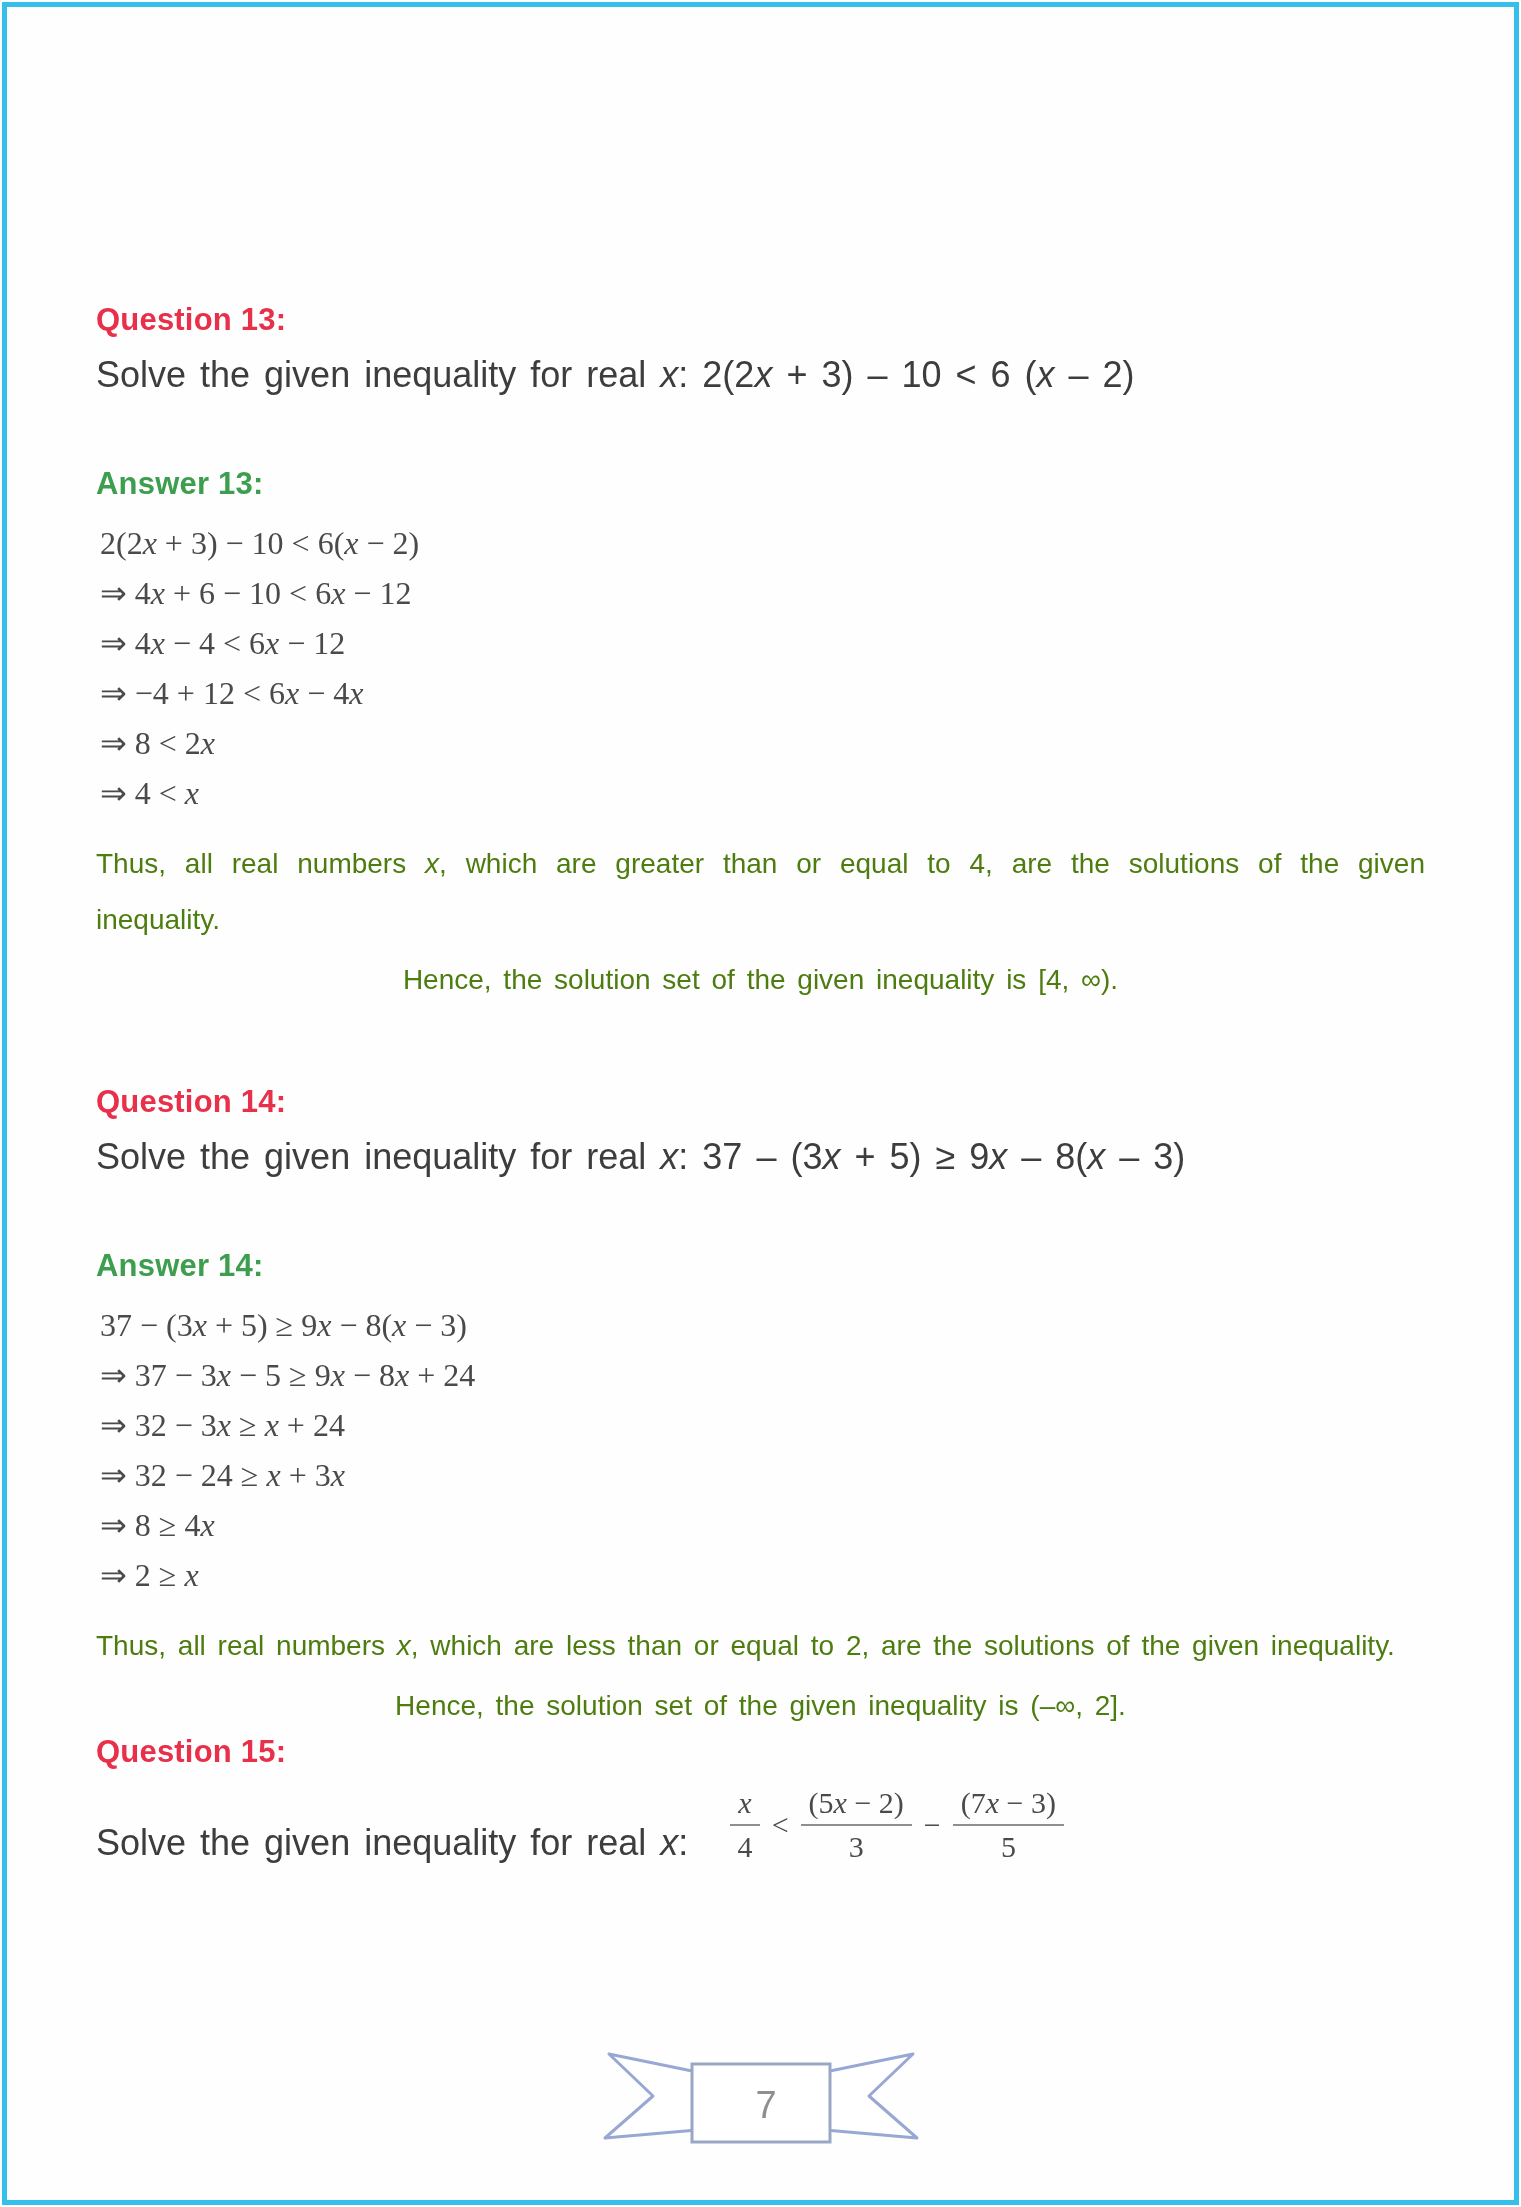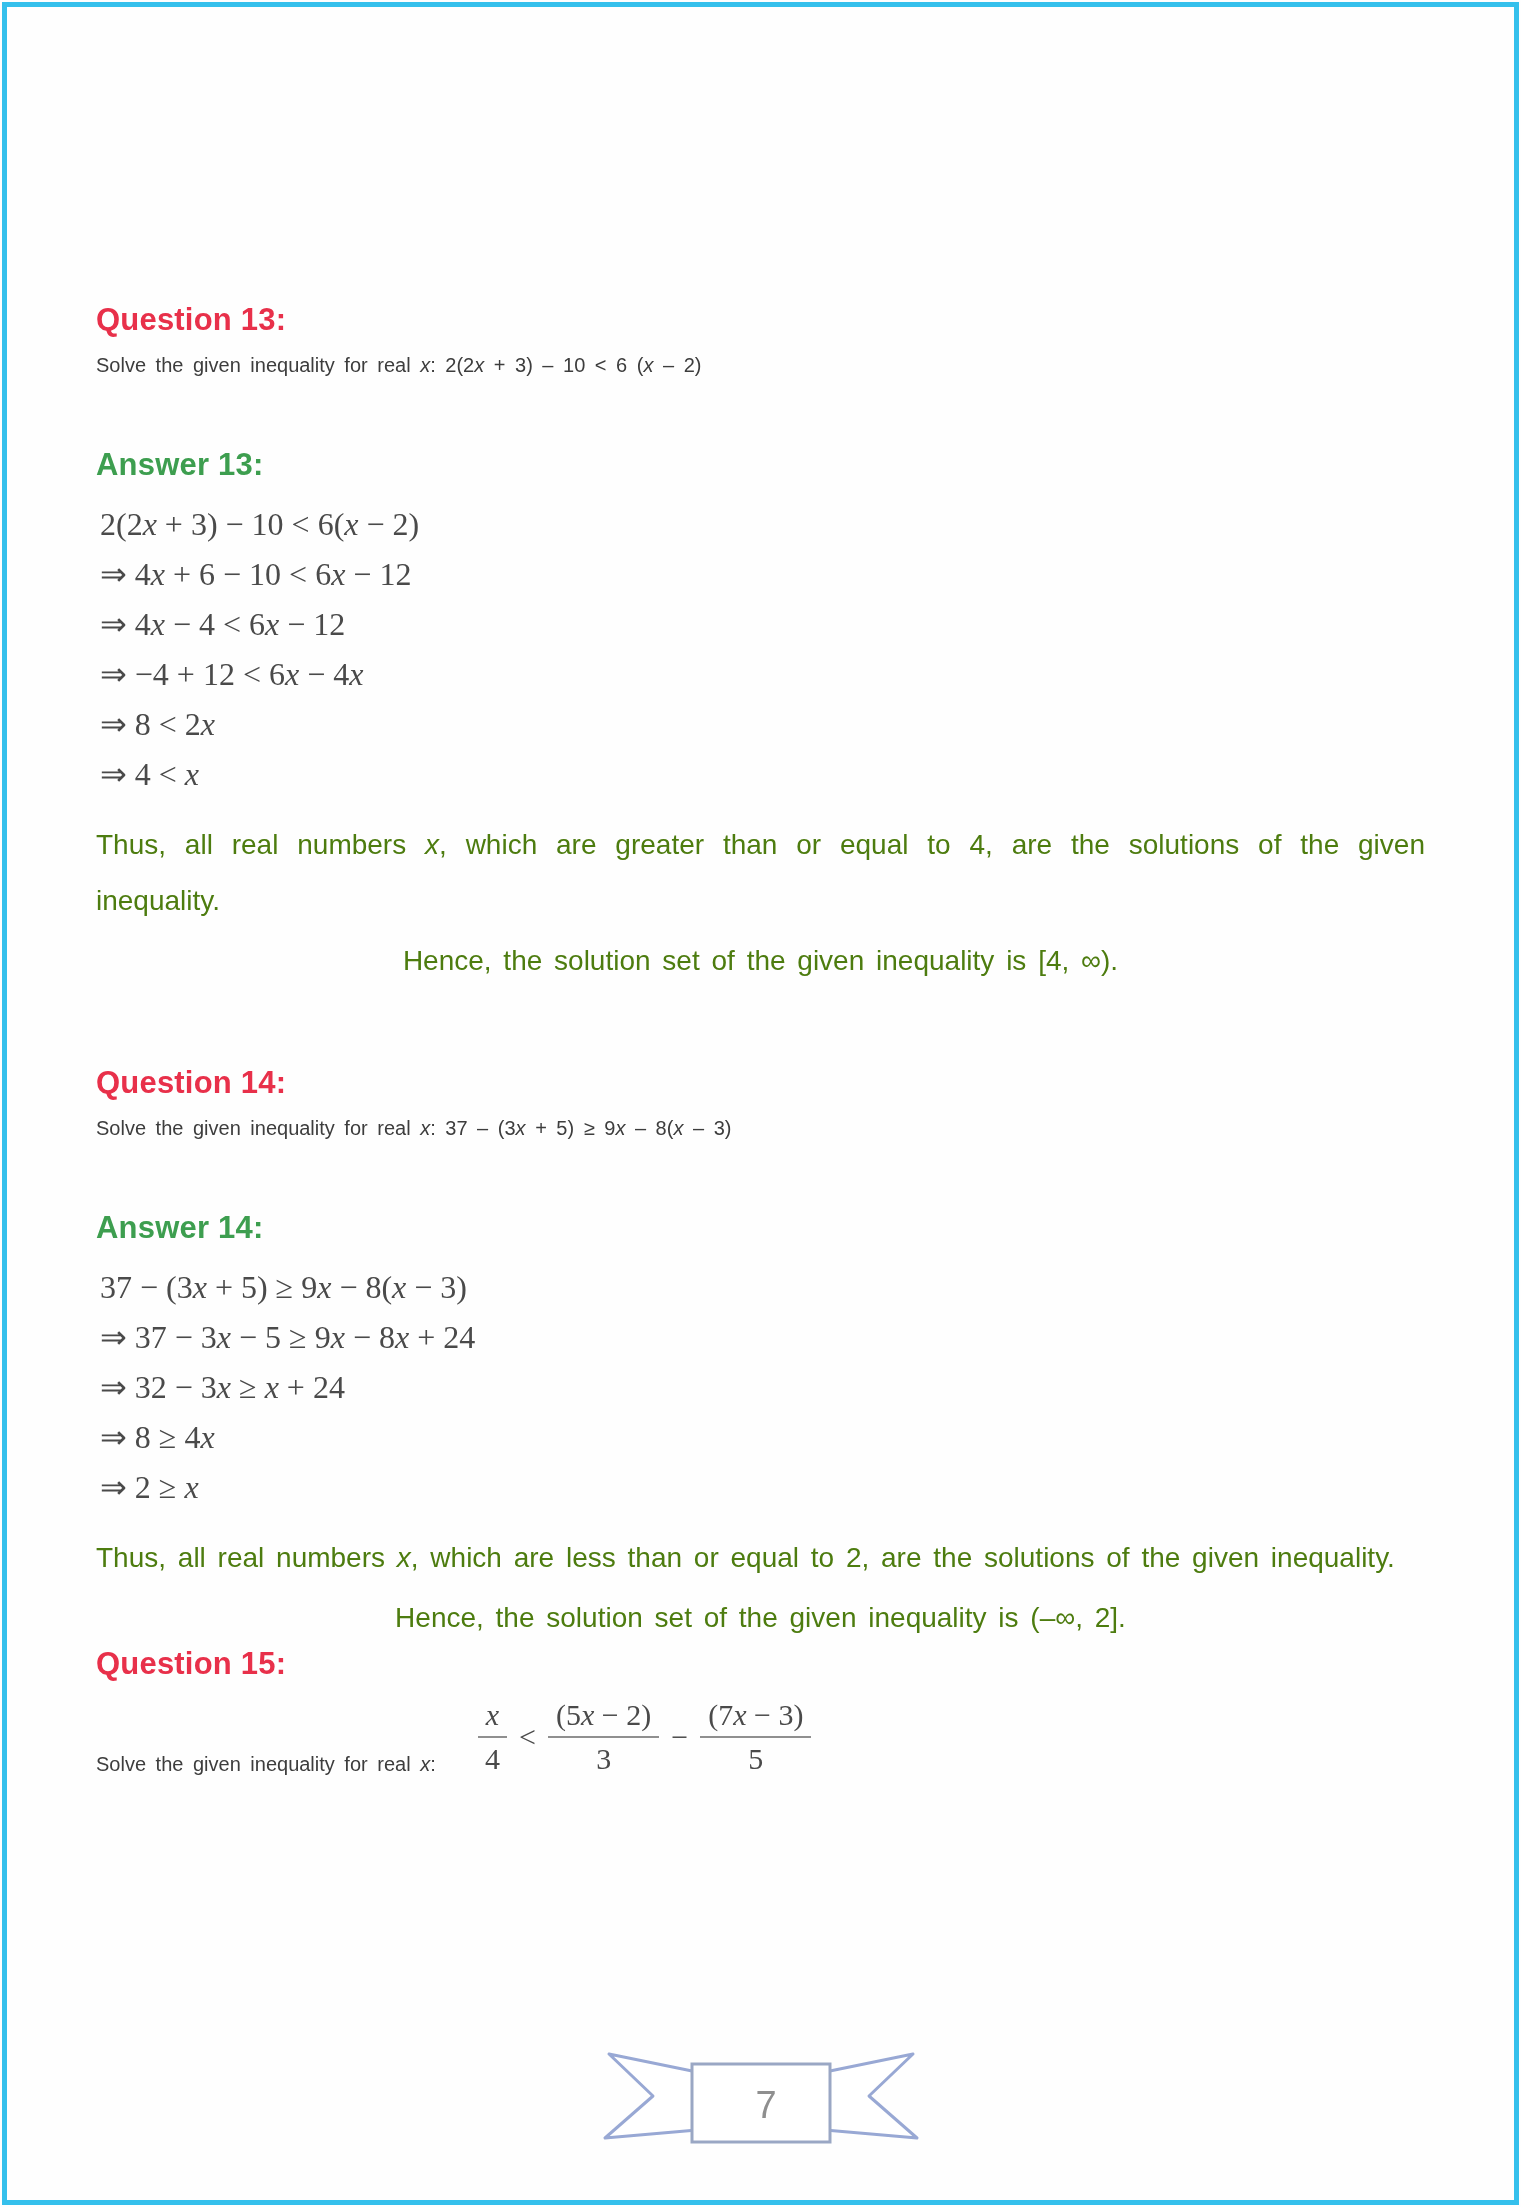--- a/index.html
+++ b/index.html
@@ -27,21 +27,21 @@
     margin:0 0 16px 0;
     letter-spacing:0.2px;
   }
   .a-heading {
     font-size:31px; font-weight:bold;
     color:#3d9e4f;
     margin:0 0 16px 0;
     letter-spacing:0.2px;
   }
   .prompt {
-    font-size:20px;
+    font-size:36px;
     margin:0 0 70px 0;
     color:#3d3d3d;
     word-spacing:4px;
   }
   .steps {
     font-family:"Liberation Serif", serif;
     font-size:32px;
     color:#4a4a4a;
     margin:6px 0 18px 4px;
   }
@@ -106,20 +106,21 @@
 
     <div class="section-q14">
       <h2 class="q-heading">Question 14:</h2>
       <p class="prompt">Solve the given inequality for real <i>x</i>: 37 – (3<i>x</i> + 5) ≥ 9<i>x</i> – 8(<i>x</i> – 3)</p>
 
       <h2 class="a-heading">Answer 14:</h2>
       <div class="steps">
         <div class="step">37 − (3<i>x</i> + 5) ≥ 9<i>x</i> − 8(<i>x</i> − 3)</div>
         <div class="step">⇒ 37 − 3<i>x</i> − 5 ≥ 9<i>x</i> − 8<i>x</i> + 24</div>
         <div class="step">⇒ 32 − 3<i>x</i> ≥ <i>x</i> + 24</div>
+        <div class="step">⇒ 32 − 24 ≥ <i>x</i> + 3<i>x</i></div>
         <div class="step">⇒ 8 ≥ 4<i>x</i></div>
         <div class="step">⇒ 2 ≥ <i>x</i></div>
       </div>
       <p class="conclusion">Thus, all real numbers <i>x</i>, which are less than or equal to 2, are the solutions of the given inequality.</p>
       <p class="conclusion last">Hence, the solution set of the given inequality is (–∞, 2].</p>
     </div>
 
     <div class="section-q15">
       <h2 class="q-heading">Question 15:</h2>
       <div class="q15-row">

